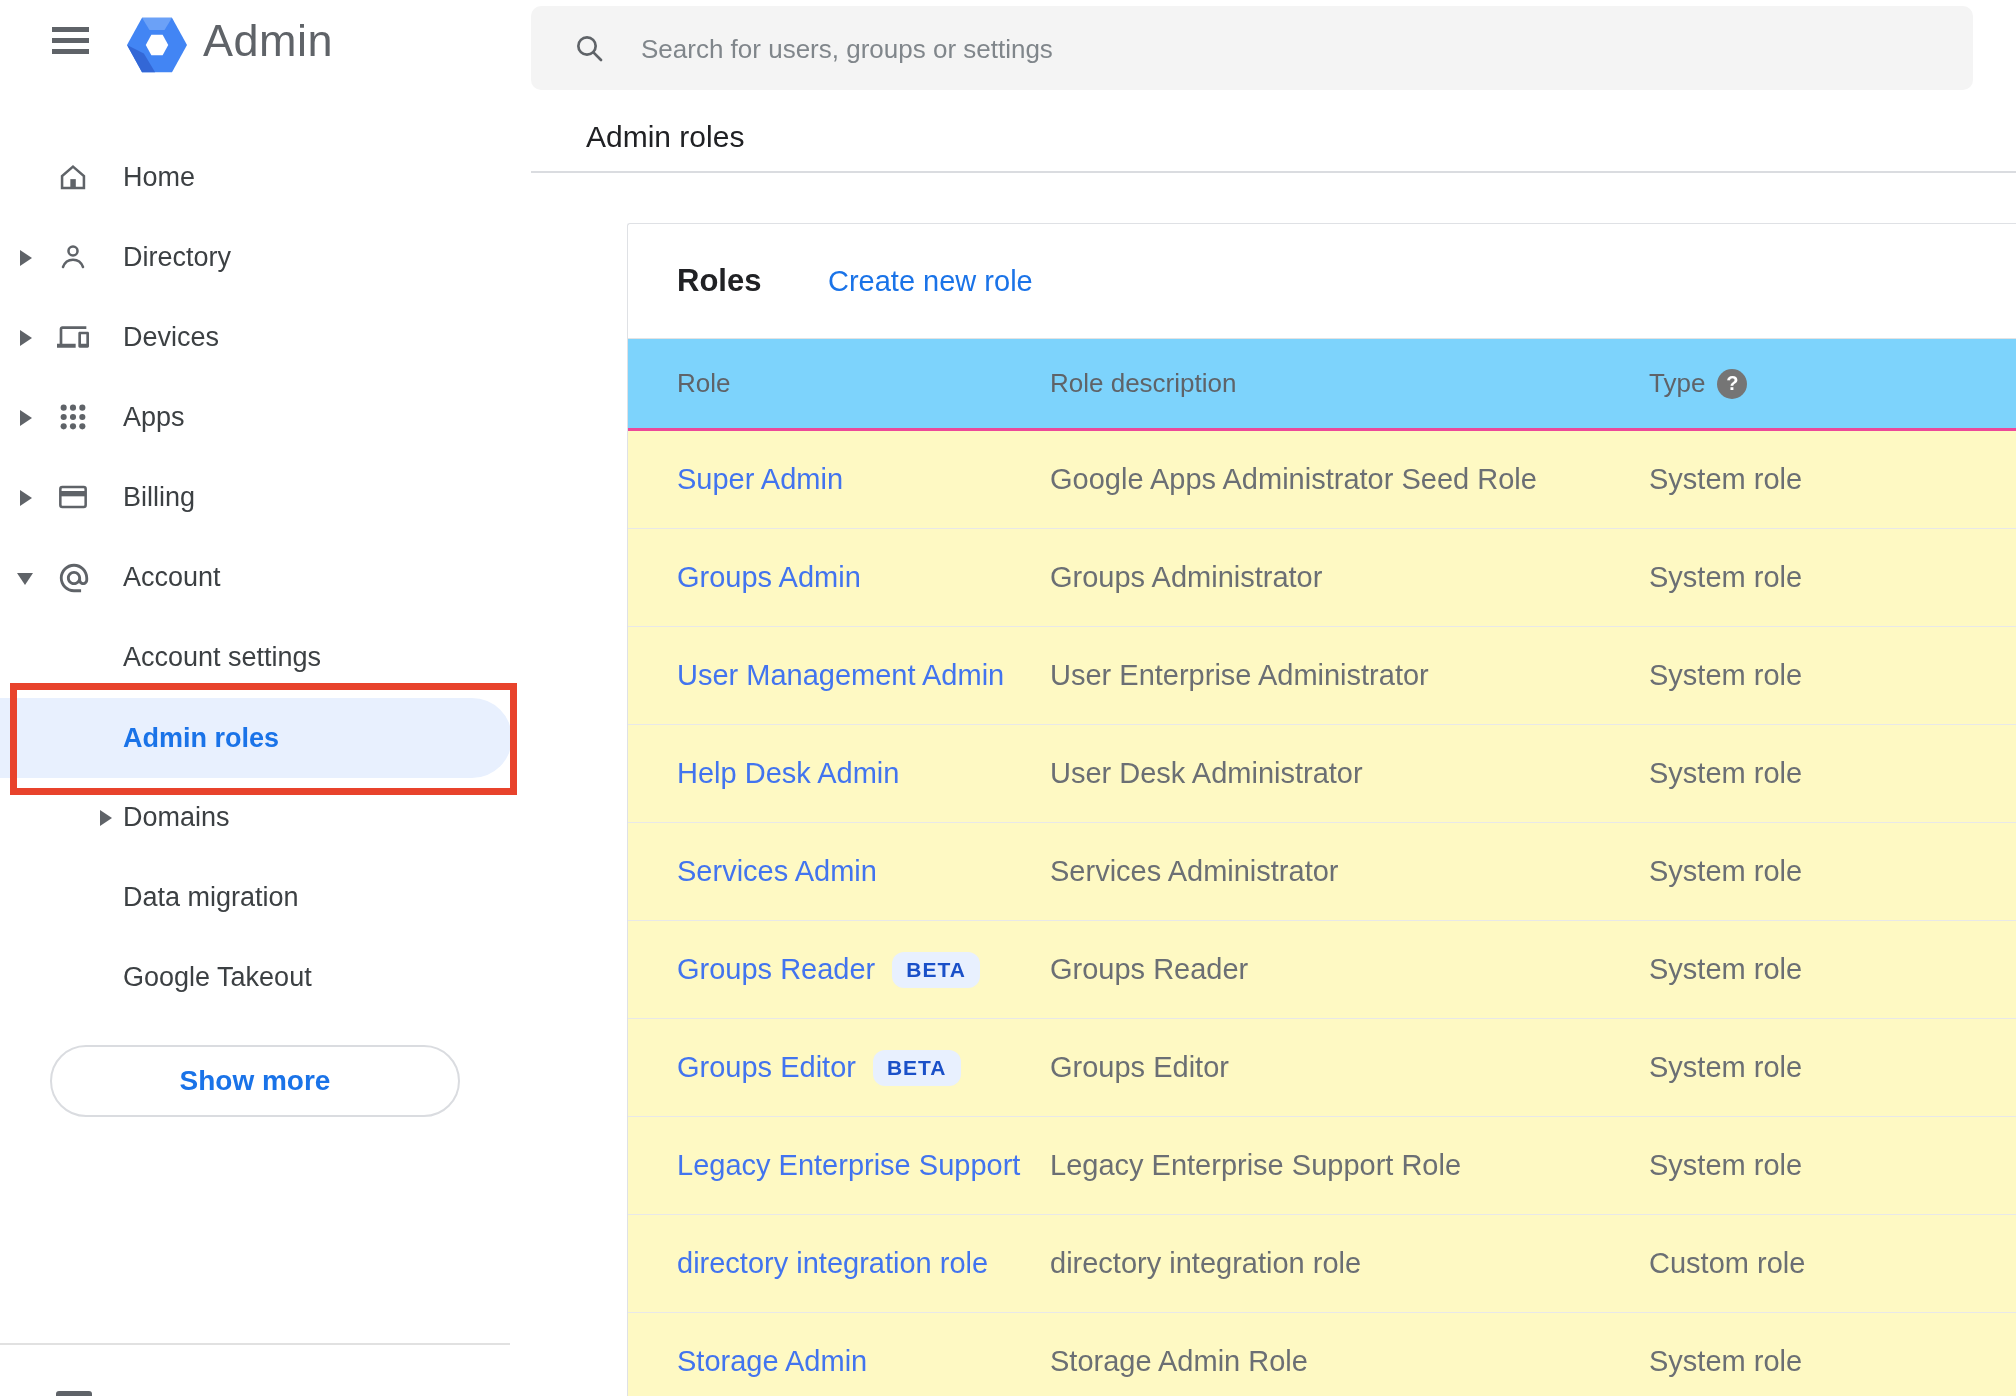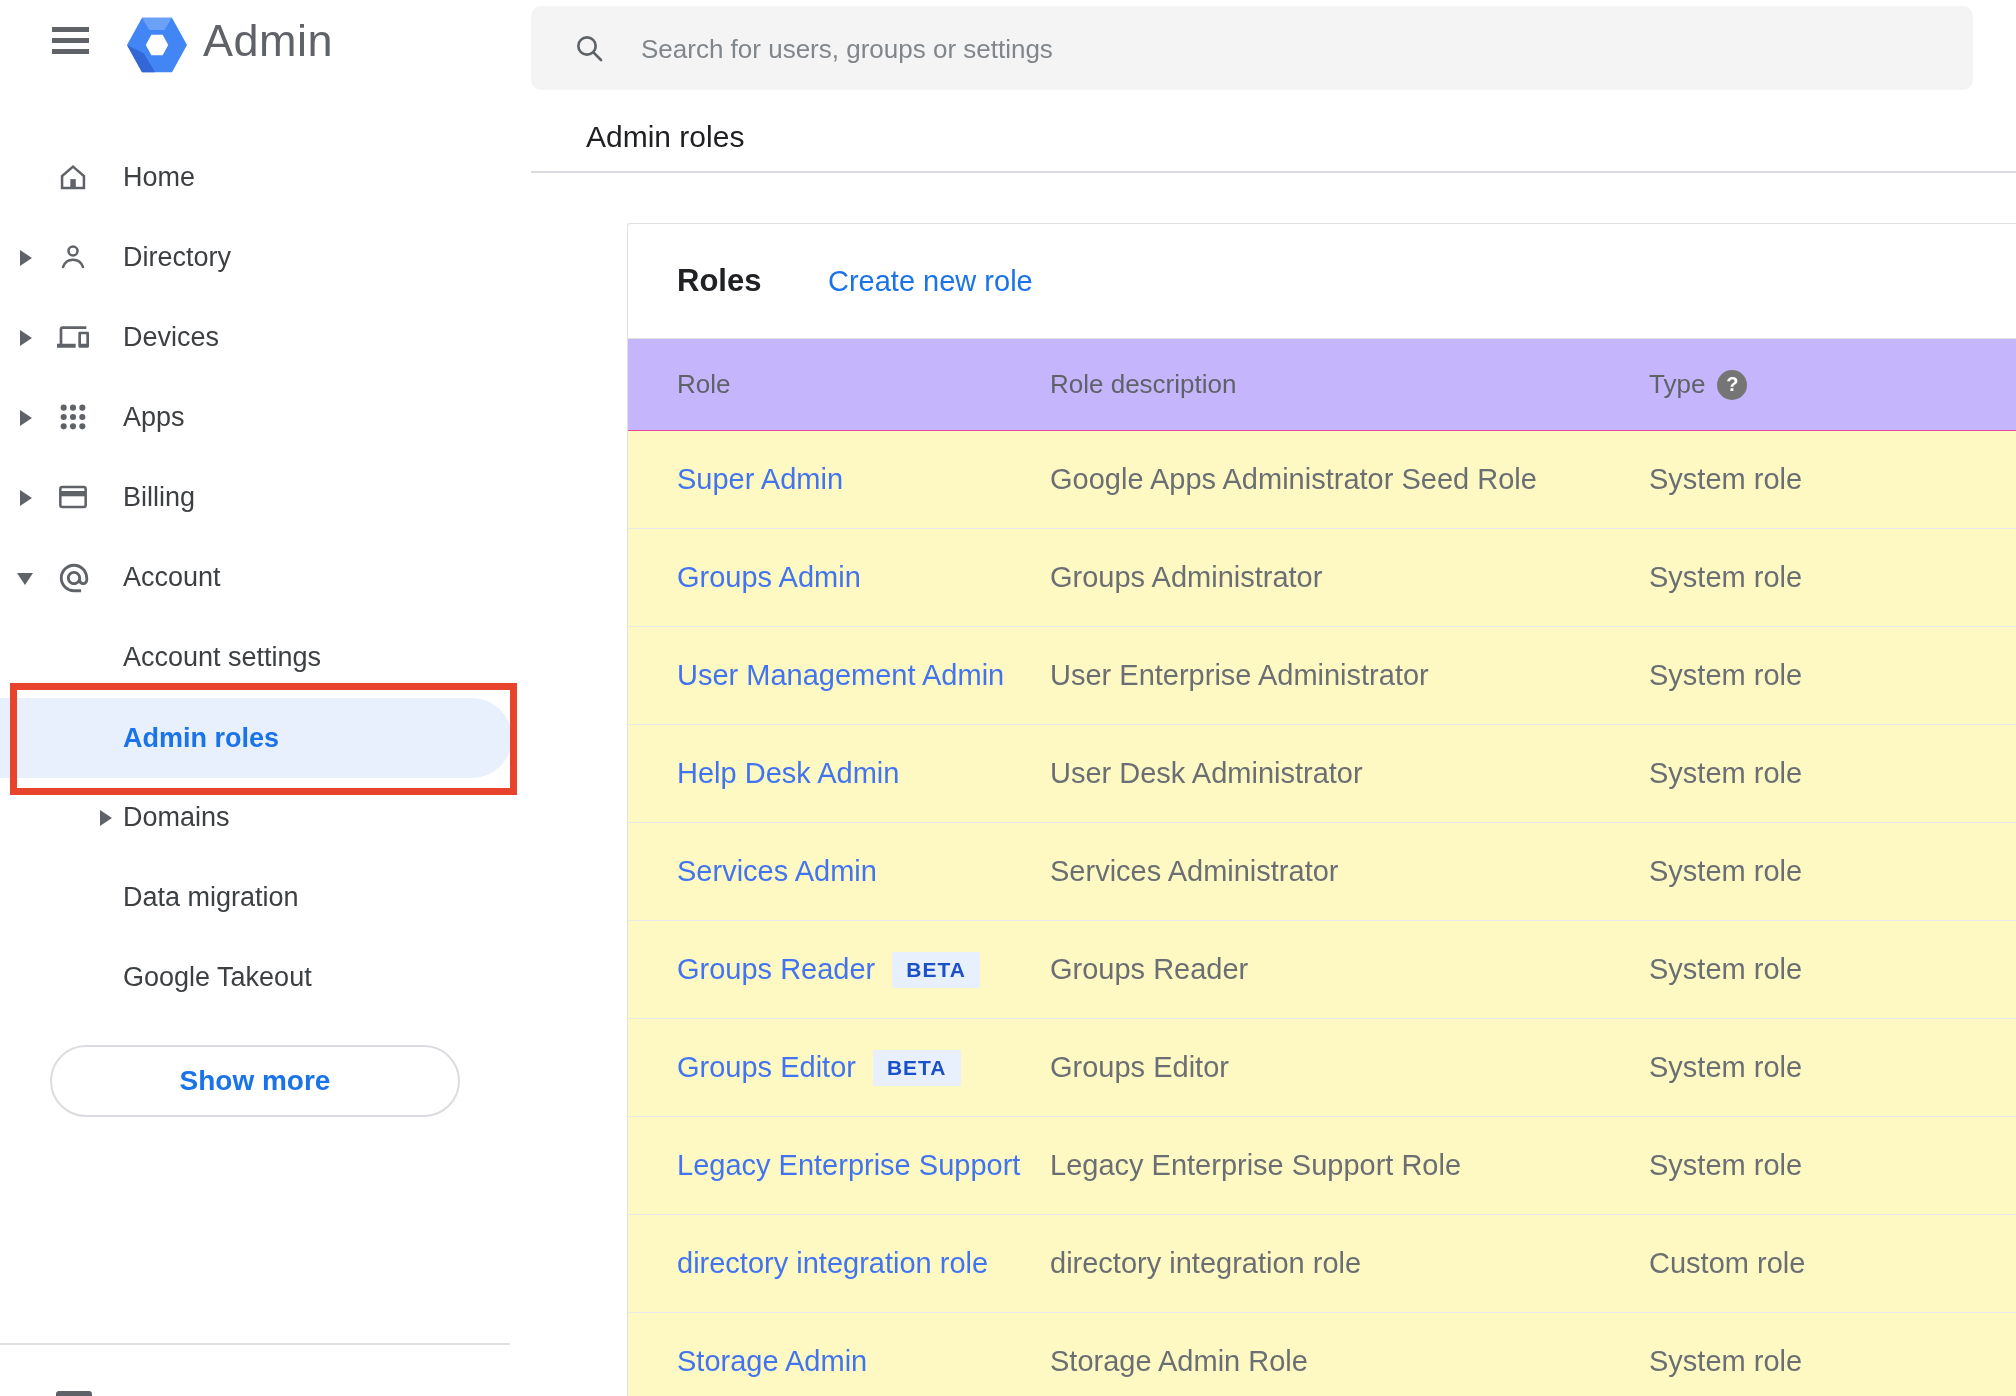--- a/index.html
+++ b/index.html
@@ -53,34 +53,34 @@
 
   
   .card { position:absolute; left:627px; top:223px; width:1389px; height:1173px;
           background:#fff; border-left:1px solid #dfe1e5; border-top:1px solid #dfe1e5;
           border-top-left-radius:3px; overflow:hidden; }
   .card-header { position:absolute; left:0; top:0; width:100%; height:114px; }
   .card-title { position:absolute; left:49px; top:0; height:114px; display:flex; align-items:center;
                 font-size:31px; font-weight:bold; color:#202124; }
   .create-link { position:absolute; left:200px; top:0; height:114px; display:flex; align-items:center;
                  font-size:29px; color:#1a73e8; text-decoration:none; cursor:pointer; }
-  .thead { position:absolute; left:0; top:114px; width:100%; height:93px; background:#c4b5fd;
-           border-top:1px solid #e3e3e3; border-bottom:1px solid #ec4899; }
+  .thead { position:absolute; left:0; top:114px; width:100%; height:93px; background:#7dd3fc;
+           border-top:1px solid #e3e3e3; border-bottom:3px solid #ec4899; }
   .thead .col, .trow .col { position:absolute; top:0; height:100%; display:flex; align-items:center; }
   .col1 { left:49px;  width:360px; }
   .col2 { left:422px; width:580px; }
   .col3 { left:1021px; width:330px; }
   .thead .col { font-size:26px; color:#5f6368; }
   .help-circle { display:inline-flex; align-items:center; justify-content:center;
                  width:30px; height:30px; margin-left:12px; border-radius:50%;
                  background:#757575; color:#fff; font-size:20px; font-weight:bold; cursor:pointer; }
   #table-body { position:absolute; left:0; top:207px; width:100%; }
   .trow { position:relative; width:100%; height:98px; border-bottom:1px solid #e8e8e8; background:#fef9c3; }
   .role-link { font-size:29px; color:#4274ef; text-decoration:none; cursor:pointer; }
-  .beta-badge { margin-left:17px; padding:6px 14px; border-radius:2px; background:#e8f0fe;
+  .beta-badge { margin-left:17px; padding:6px 14px; border-radius:12px; background:#e8f0fe;
                 color:#1a50c8; font-size:21px; font-weight:bold; letter-spacing:1px; }
   .desc-text, .type-text { font-size:29px; color:#6b6f74; }
 </style>
 </head>
 <body>
 
 <div id="screen">
 
   <div class="brand">
     <button class="hamburger">

